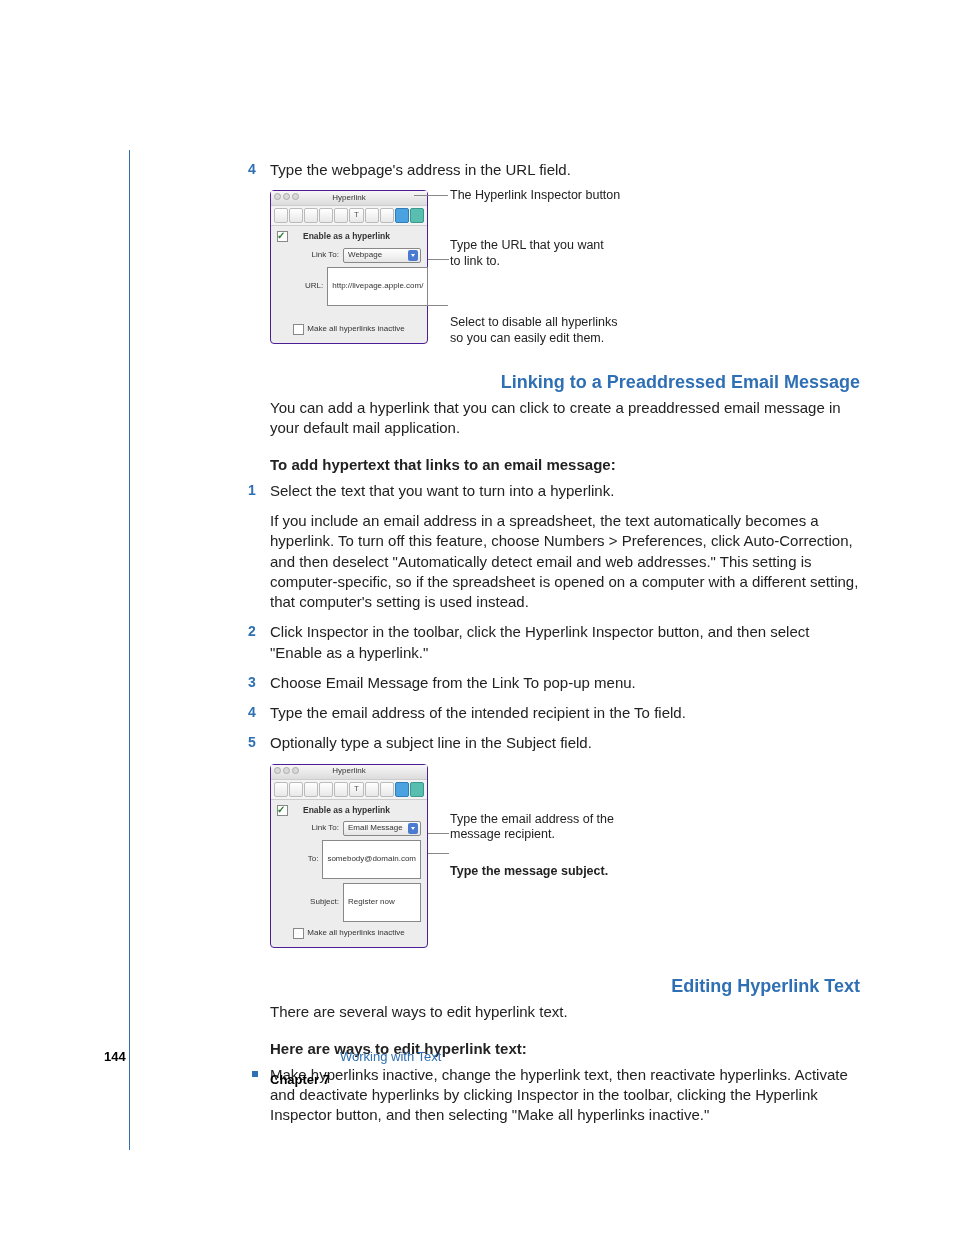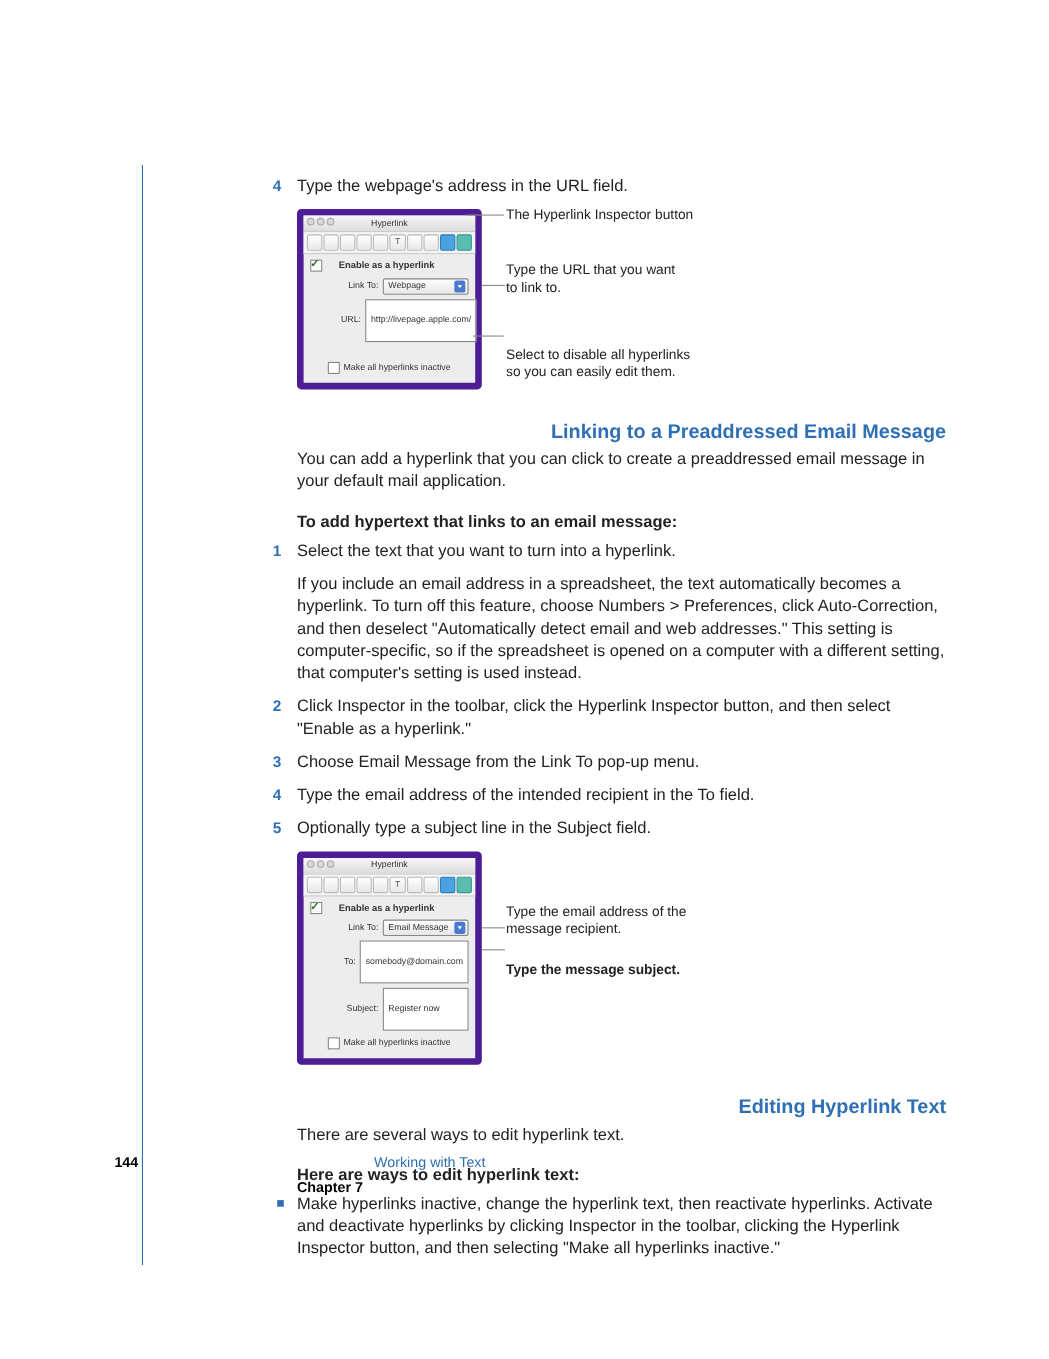--- a/index.html
+++ b/index.html
@@ -73,21 +73,21 @@
 
   
   .figure {
     display: flex;
     align-items: flex-start;
     margin: 10px 0 20px 0;
   }
   .inspector {
     width: 156px;
     background: #ededed;
-    border: 6px solid #4c1d95;
+    border: 1px solid #4c1d95;
     border-radius: 4px;
     font-size: 8.5px;
     color: #333;
   }
   .insp-title {
     display: flex;
     align-items: center;
     justify-content: center;
     position: relative;
     height: 14px;

